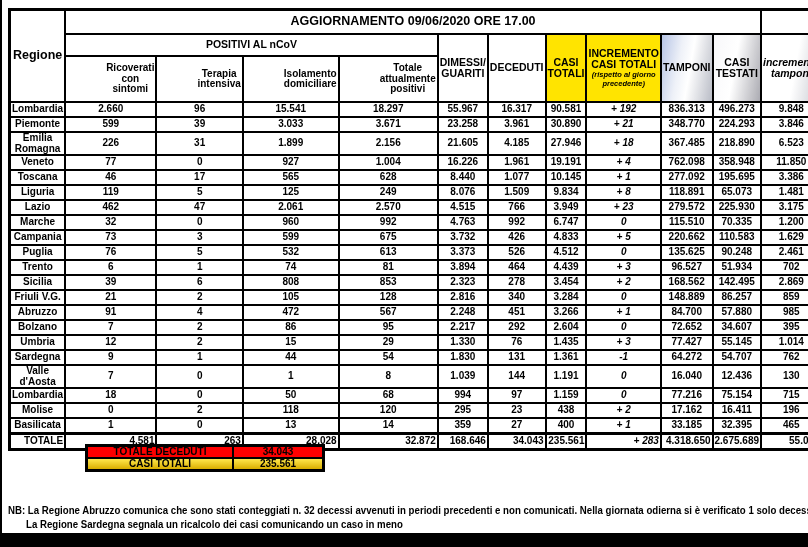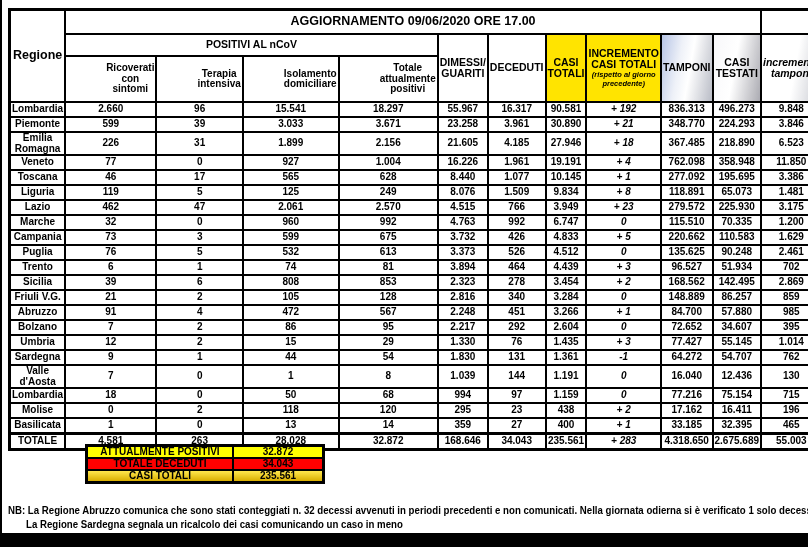--- a/index.html
+++ b/index.html
@@ -32,21 +32,21 @@
   .h-casi-testati{background:linear-gradient(100deg,#f8f8fa 0%,#ffffff 45%,#ababb2 100%) !important;}
   .h-incr-tamponi{background:linear-gradient(100deg,#ffffff 0%,#ffffff 55%,#c6c8cf 100%) !important;font-style:italic;}
 
   .c-region{background:#ffffff;}
   .c-yellow{background:#ffff00;}
   .c-green{background:#00f000;}
   .c-red{background:#ff0000;}
   .c-gold{background:#ffe400;}
   .c-incr{background:#ffff00;font-style:italic;}
   .c-silver{background:linear-gradient(100deg,#ffffff 0%,#f4f5f8 55%,#d9dbe1 100%);}
-  tr.total-row td{border-top-width:3px;}
+  tr.total-row td{border-top-width:3px;text-align:right;}
 
   table.summary{
     border-collapse:collapse;position:absolute;left:85px;top:444px;border:3px solid #000;
   }
   table.summary td{
     border:2px solid #000;height:10px;padding:0 2px;font-weight:bold;font-size:10px;
     text-align:center;line-height:1;
   }
   table.summary td.lab{width:140px;}
   table.summary td.val{width:84px;}
@@ -416,24 +416,20 @@
         <td class="c-incr">+ 283</td>
         <td class="c-silver">4.318.650</td>
         <td class="c-silver">2.675.689</td>
         <td class="c-silver">55.003</td>
       </tr>
     </tbody>
 </table>
 
 <table class="summary">
   <tbody>
-      <tr>
-    <td class="lab s-yellow">ATTUALMENTE POSITIVI</td>
-    <td class="val s-yellow">32.872</td>
-  </tr>
   <tr>
     <td class="lab s-red">TOTALE DECEDUTI</td>
     <td class="val s-red">34.043</td>
   </tr>
   <tr>
     <td class="lab s-gold">CASI TOTALI</td>
     <td class="val s-gold">235.561</td>
   </tr>
 </tbody>
   </table>

